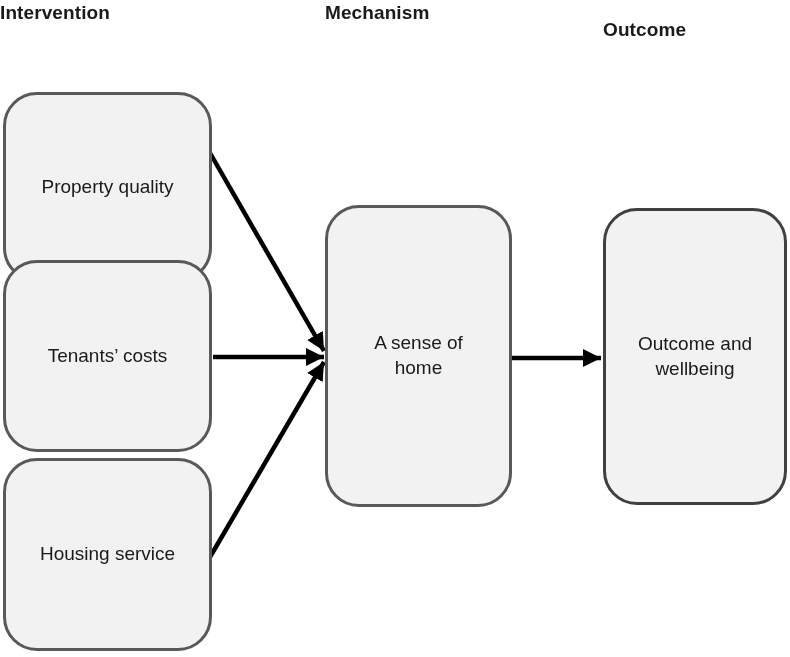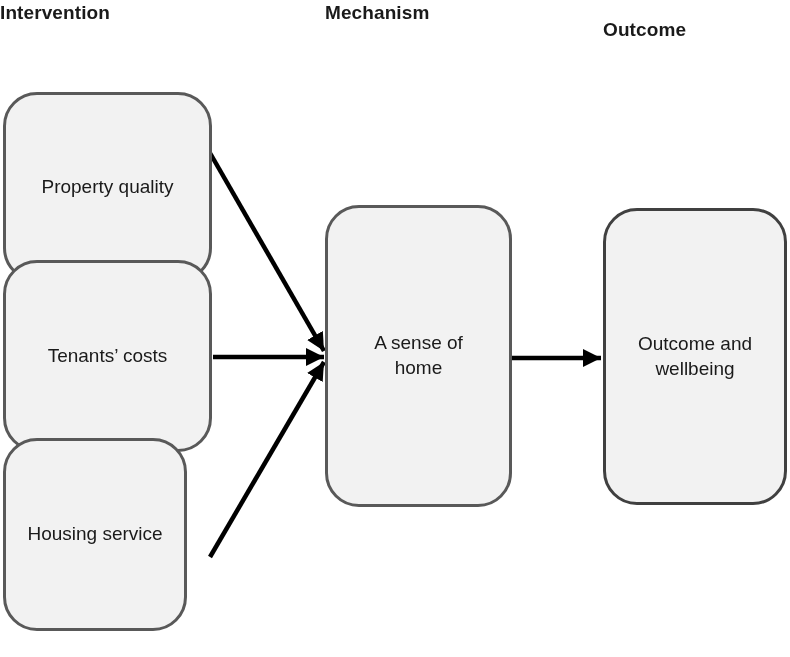--- a/index.html
+++ b/index.html
@@ -43,21 +43,21 @@
     display: flex;
     align-items: center;
     justify-content: center;
     text-align: center;
     font-size: 19px;
     line-height: 1.3;
     color: var(--text);
   }
   #node-property  { left: 3px;   top: 60px;  width: 209px; height: 190px; margin-top: 32px; }
   #node-tenants   { left: 3px;   top: 260px; width: 209px; height: 192px; }
-  #node-housing   { left: 3px;   top: 438px; width: 184px; height: 193px; }
+  #node-housing   { left: 3px;   top: 458px; width: 209px; height: 193px; }
   #node-home      { left: 325px; top: 205px; width: 187px; height: 302px; }
   #node-outcome   { left: 603px; top: 208px; width: 184px; height: 297px;
                     border-color: var(--outcome-border); border-width: 3.5px; }
   .node-label { display: inline-block; padding: 0 8px; }
   #node-home .node-label    { max-width: 125px; }
   #node-outcome .node-label { max-width: 135px; }
 
   .arrows-layer {
     position: absolute;
     left: 0; top: 0;

